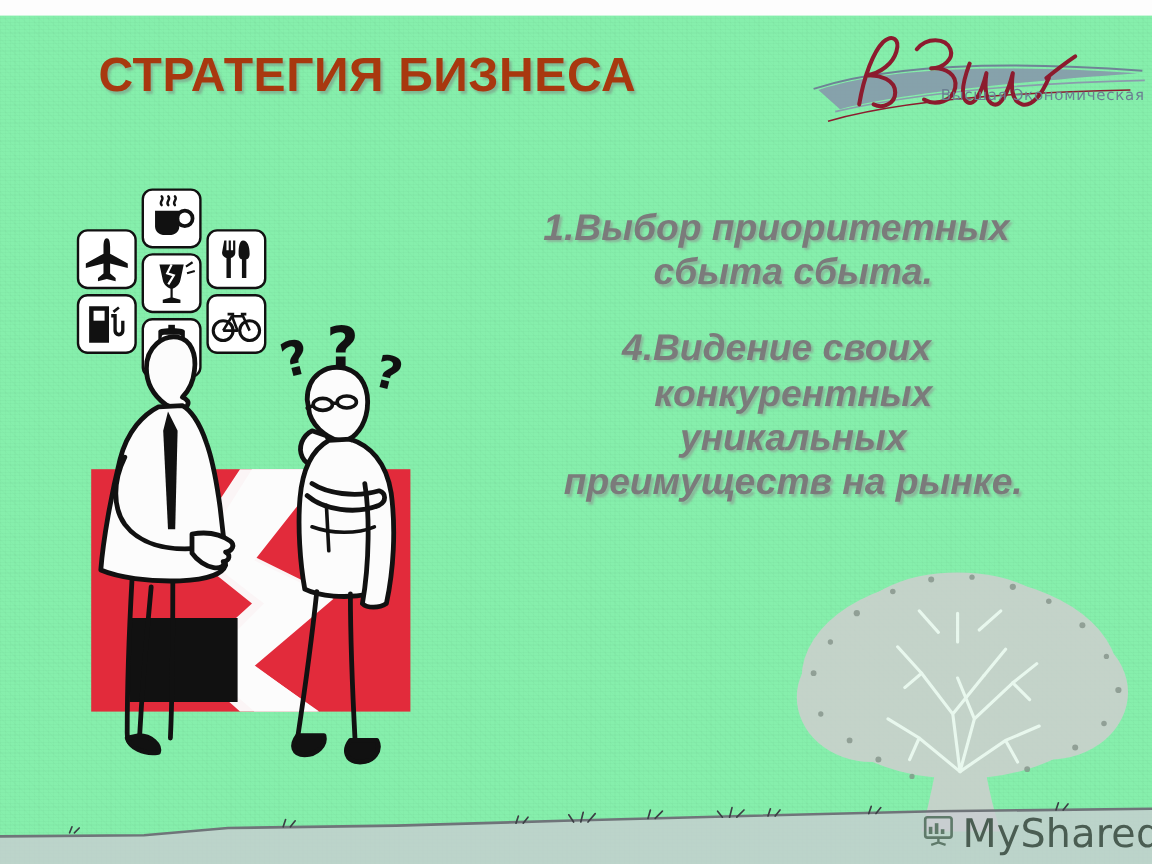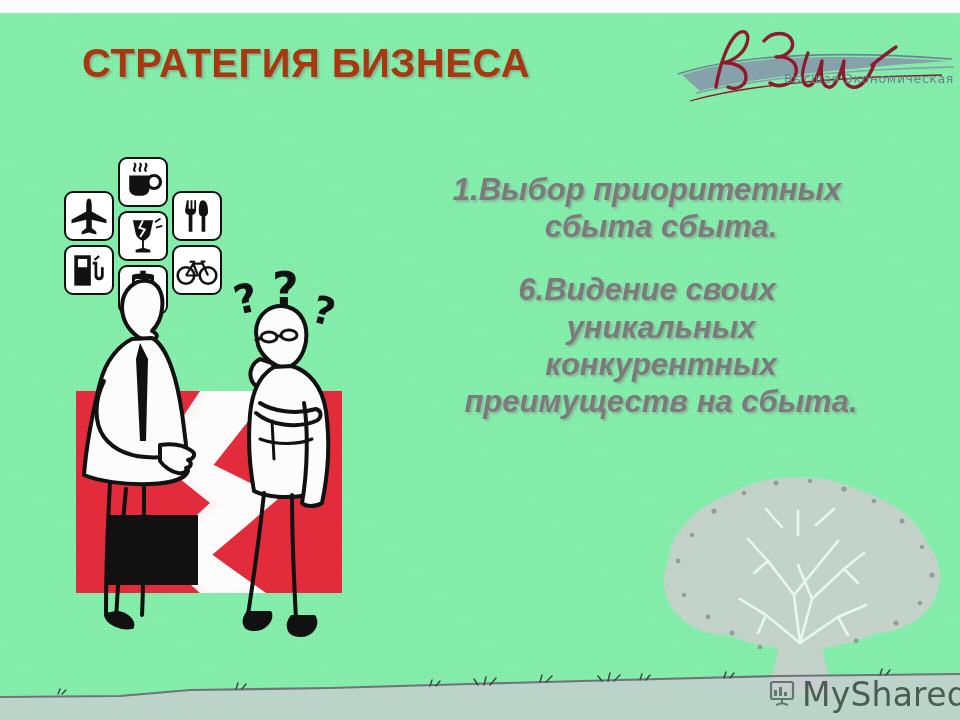--- a/index.html
+++ b/index.html
@@ -262,24 +262,24 @@
   </div>
 
   <div id="bullets">
 
     <div class="bullet">
       <span>1.Выбор приоритетных</span>
       <span class="cont">сбыта сбыта.</span>
     </div>
 
     <div class="bullet">
-      <span>6.Видение своих</span>
+      <span>4.Видение своих</span>
+      <span class="cont">конкурентных</span>
       <span class="cont">уникальных</span>
-      <span class="cont">конкурентных</span>
-      <span class="cont">преимуществ на сбыта.</span>
+      <span class="cont">преимуществ на рынке.</span>
     </div>
   </div>
 
   <div id="bg-tree">
     <svg width="310" height="252" viewBox="0 0 310 252">
       <g fill="#cfcfcf">
 
         <ellipse cx="152" cy="100" rx="132" ry="84"></ellipse>
         <ellipse cx="78" cy="116" rx="62" ry="54"></ellipse>
         <ellipse cx="226" cy="112" rx="66" ry="56"></ellipse>

